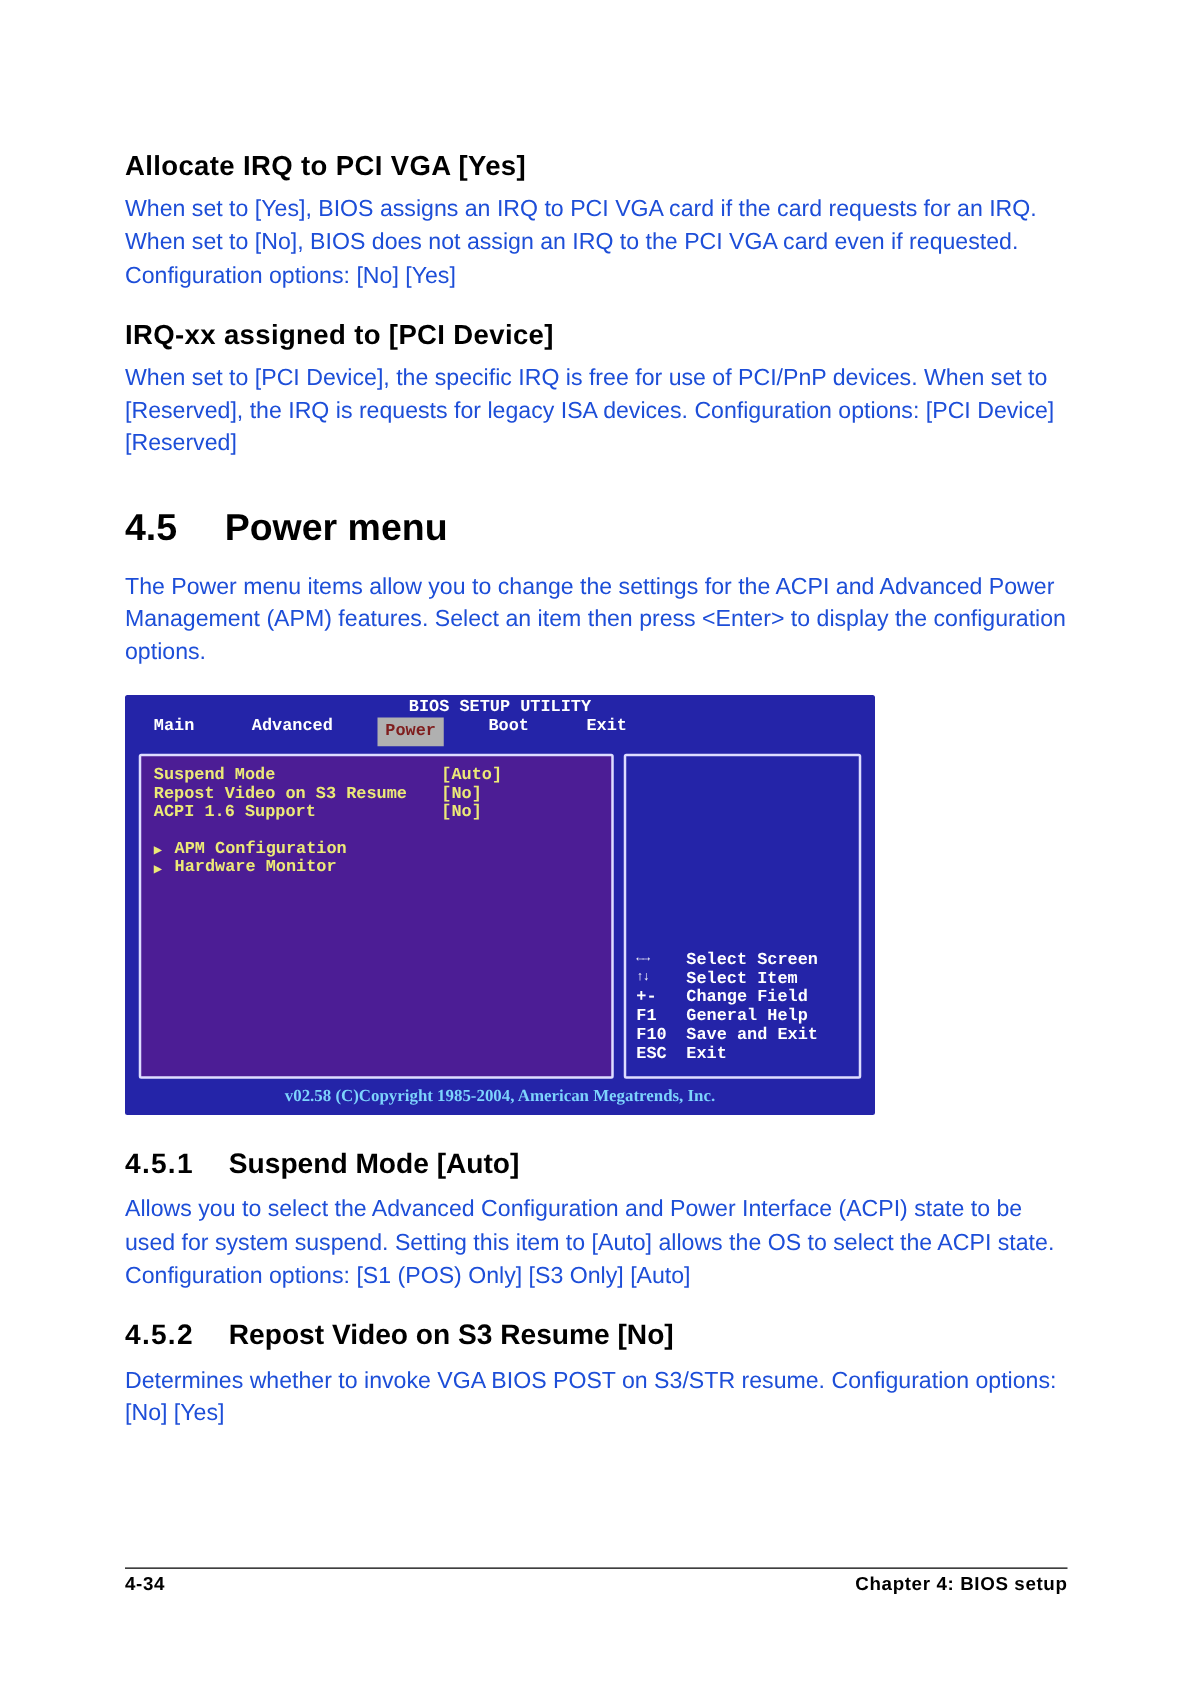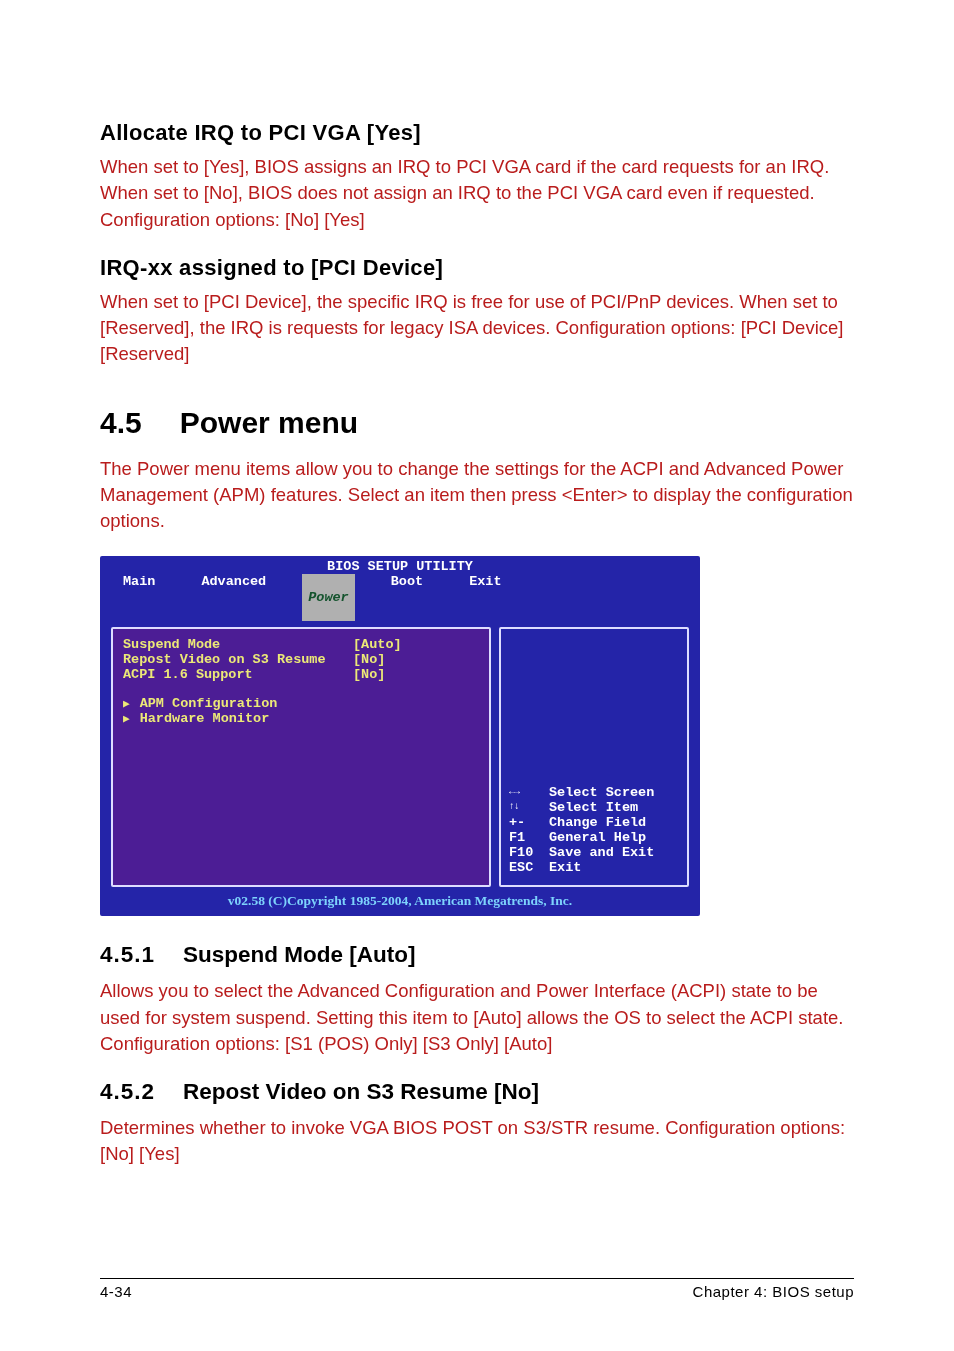--- a/index.html
+++ b/index.html
@@ -13,21 +13,21 @@
     .section-heading {
       font-size: 22px;
       font-weight: bold;
       margin-bottom: 8px;
       letter-spacing: 0.3px;
     }
     .body-text {
       font-size: 18.5px;
       line-height: 1.42;
       margin-bottom: 22px;
-      color: #b91c1c;
+      color: #1d4ed8;
     }
     .major-heading {
       font-size: 30px;
       font-weight: bold;
       margin-top: 38px;
       margin-bottom: 16px;
     }
     .major-heading .num { margin-right: 38px; }
     .sub-heading {
       font-size: 22.5px;
@@ -58,23 +58,22 @@
       display: flex;
       color: #fff;
       padding: 0 10px 0 10px;
     }
     .bios-tab {
       padding: 0 10px;
       margin-right: 26px;
     }
     .bios-tab.active {
       background: #b0b0b0;
-      color: #14532d;
-      padding: 16px 6px;
-      font-style: italic;
+      color: #7f1d1d;
+      padding: 4px 6px;
     }
     .bios-body {
       display: flex;
       padding: 6px 8px 6px 8px;
       gap: 8px;
     }
     .bios-left {
       flex: 1;
       background: #4c1d95;
       border: 2px solid #deddff;
@@ -114,21 +113,21 @@
       font-size: 13.5px;
       font-family: Liberation Serif, serif;
     }
     .page-footer {
       display: flex;
       justify-content: space-between;
       border-top: 1px solid #000;
       margin-top: 110px;
       padding-top: 4px;
       font-size: 15px;
-      font-weight: normal;
+      font-weight: bold;
       letter-spacing: 0.5px;
     }
   </style>
 </head>
 <body>
 
 <div class="section-heading">Allocate IRQ to PCI VGA [Yes]</div>
 <div class="body-text">When set to [Yes], BIOS assigns an IRQ to PCI VGA card if the card requests for an IRQ. When set to [No], BIOS does not assign an IRQ to the PCI VGA card even if requested. Configuration options: [No] [Yes]</div>
 
 <div class="section-heading">IRQ-xx assigned to [PCI Device]</div>

